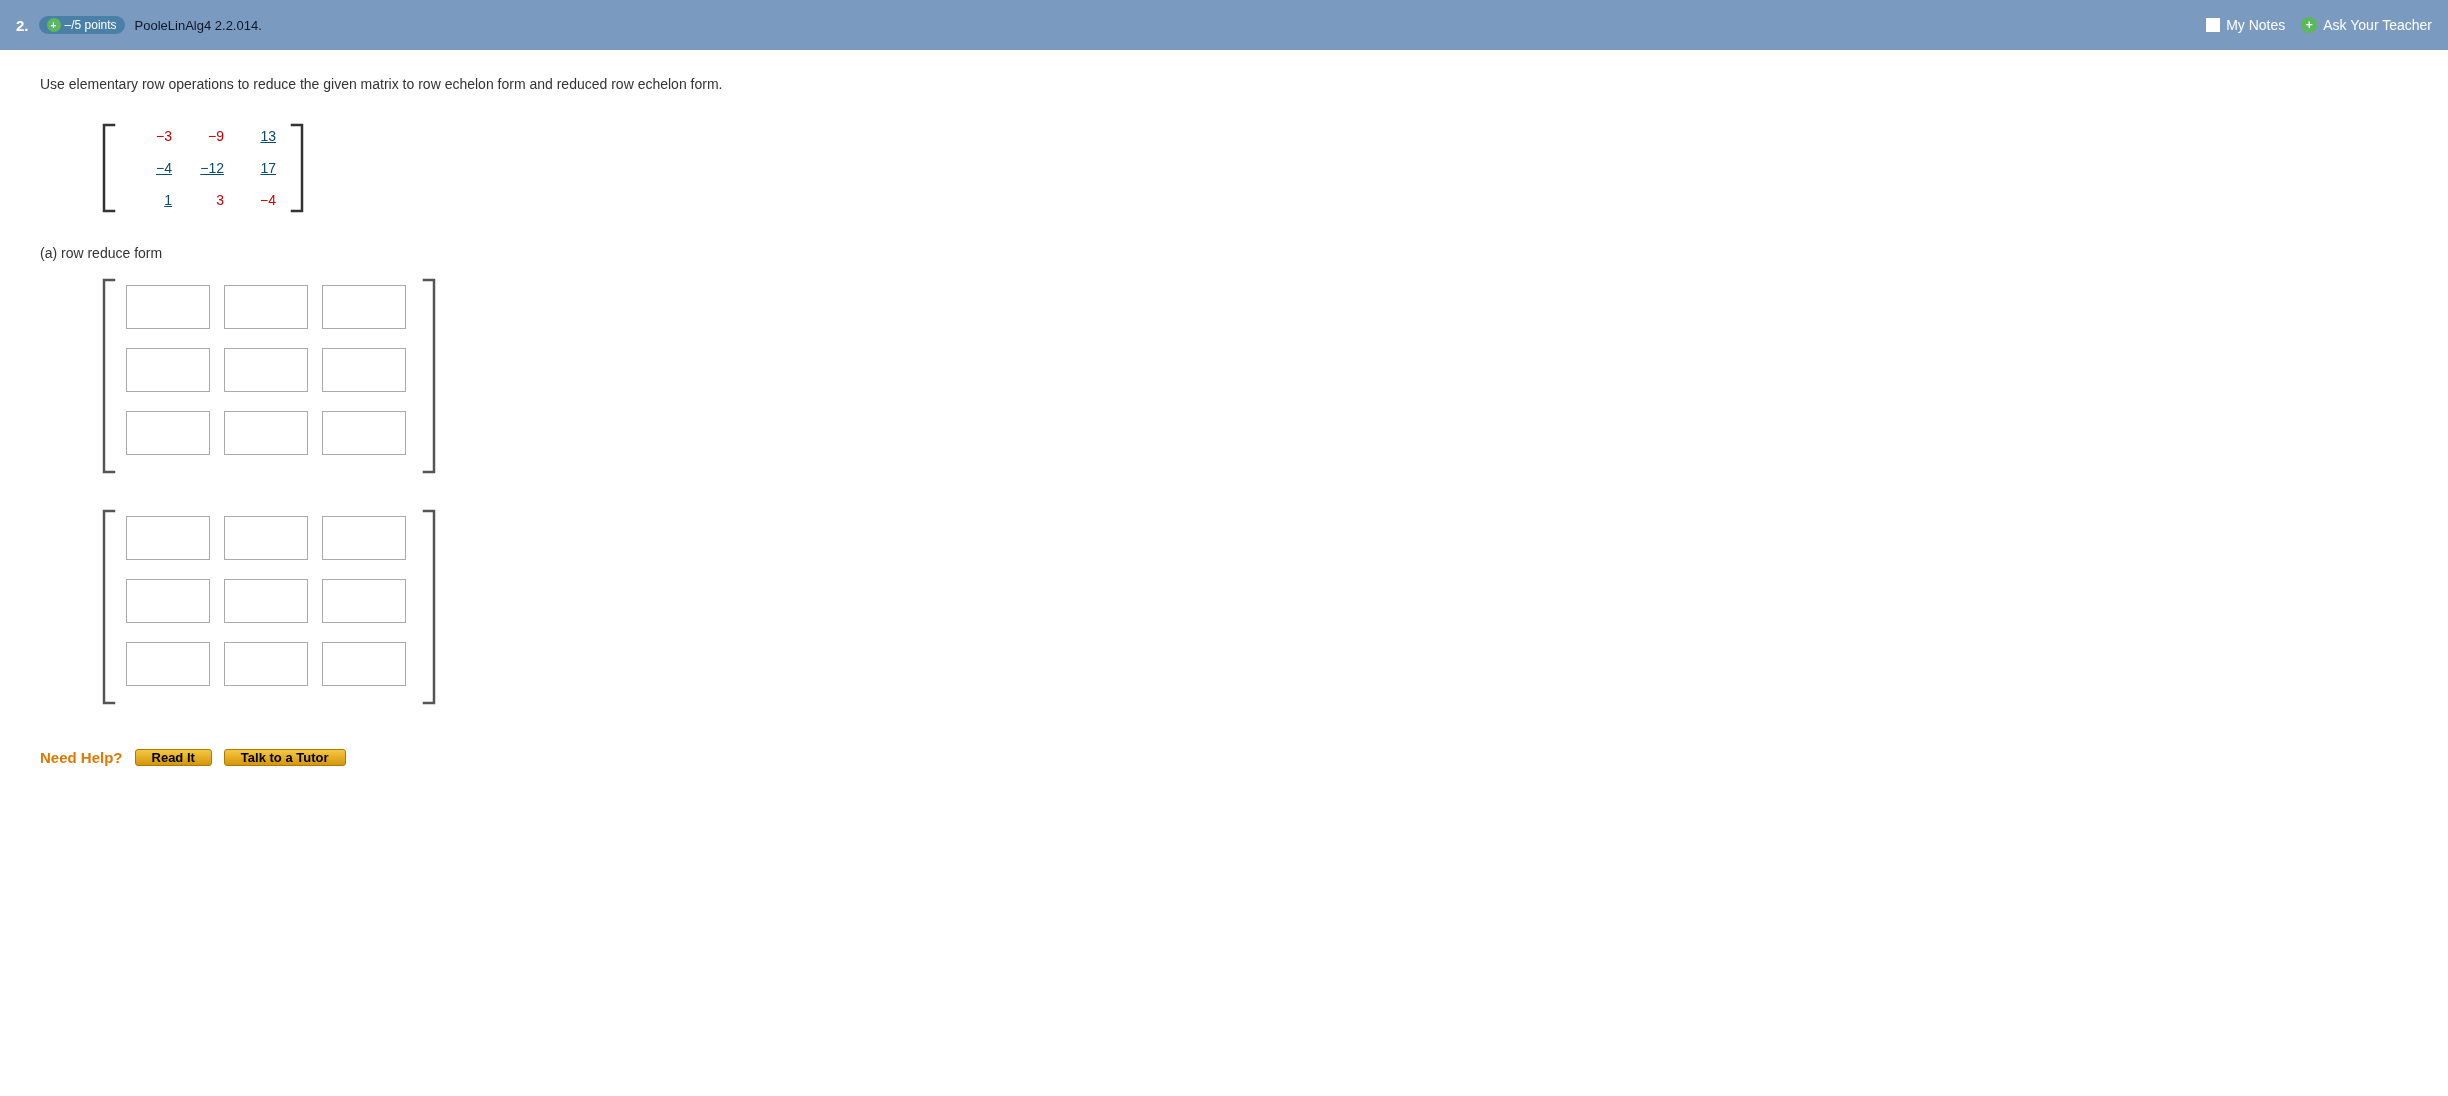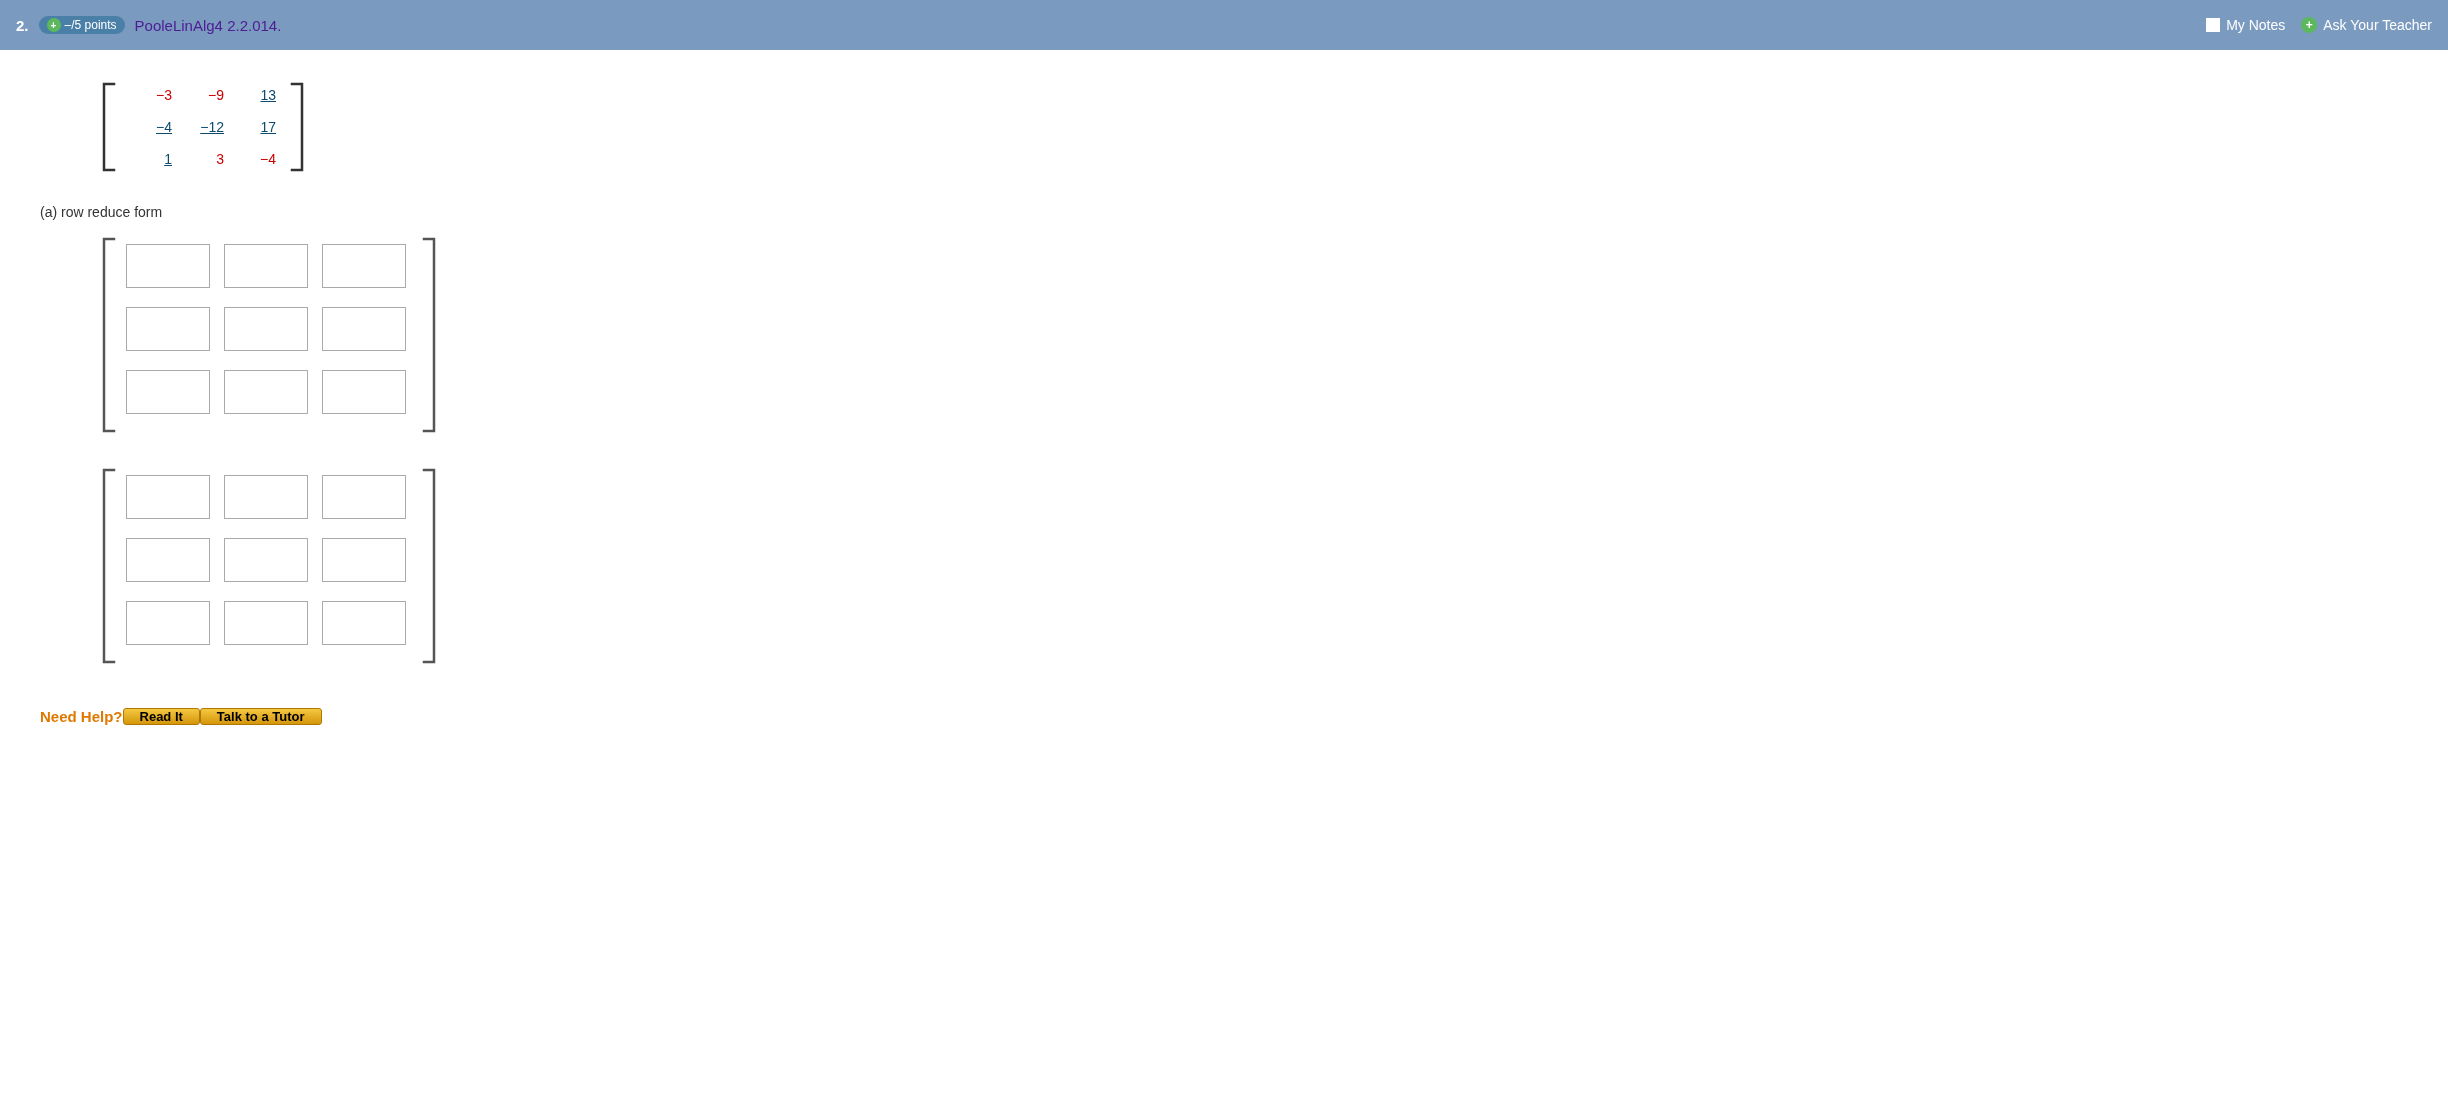--- a/index.html
+++ b/index.html
@@ -56,22 +56,22 @@
       border-radius: 50%;
       display: inline-flex;
       align-items: center;
       justify-content: center;
       color: white;
       font-size: 10px;
       font-weight: bold;
     }
 
     .problem-ref {
-      color: #4c1d95;
-      font-size: 15px;
+      color: #0f172a;
+      font-size: 13px;
     }
 
     .header-right {
       display: flex;
       align-items: flex-start;
       gap: 16px;
     }
 
     .my-notes-btn {
       display: flex;
@@ -194,21 +194,21 @@
       height: 44px;
       font-size: 13px;
       text-align: center;
       outline: none;
     }
 
     
     .need-help-section {
       display: flex;
       align-items: center;
-      gap: 0;
+      gap: 12px;
       margin-top: 42px;
     }
 
     .need-help-label {
       color: #e07800;
       font-size: 15px;
       font-weight: bold;
     }
 
     .help-btn {
@@ -243,20 +243,21 @@
       </button>
       <button class="ask-teacher-btn">
         <span class="ask-icon">+</span>
         <span>Ask Your Teacher</span>
       </button>
     </div>
   </div>
 
   <div class="content-area">
 
+    <p class="question-text">Use elementary row operations to reduce the given matrix to row echelon form and reduced row echelon form.</p>
 
     <div class="matrix-display">
 
       <svg width="18" height="90">
         <path d="M14,2 L4,2 L4,88 L14,88" stroke="#333" stroke-width="2.5" fill="none" stroke-linecap="square"></path>
       </svg>
 
       <div class="matrix-grid">
 
         <div class="matrix-cell red">−3</div>

